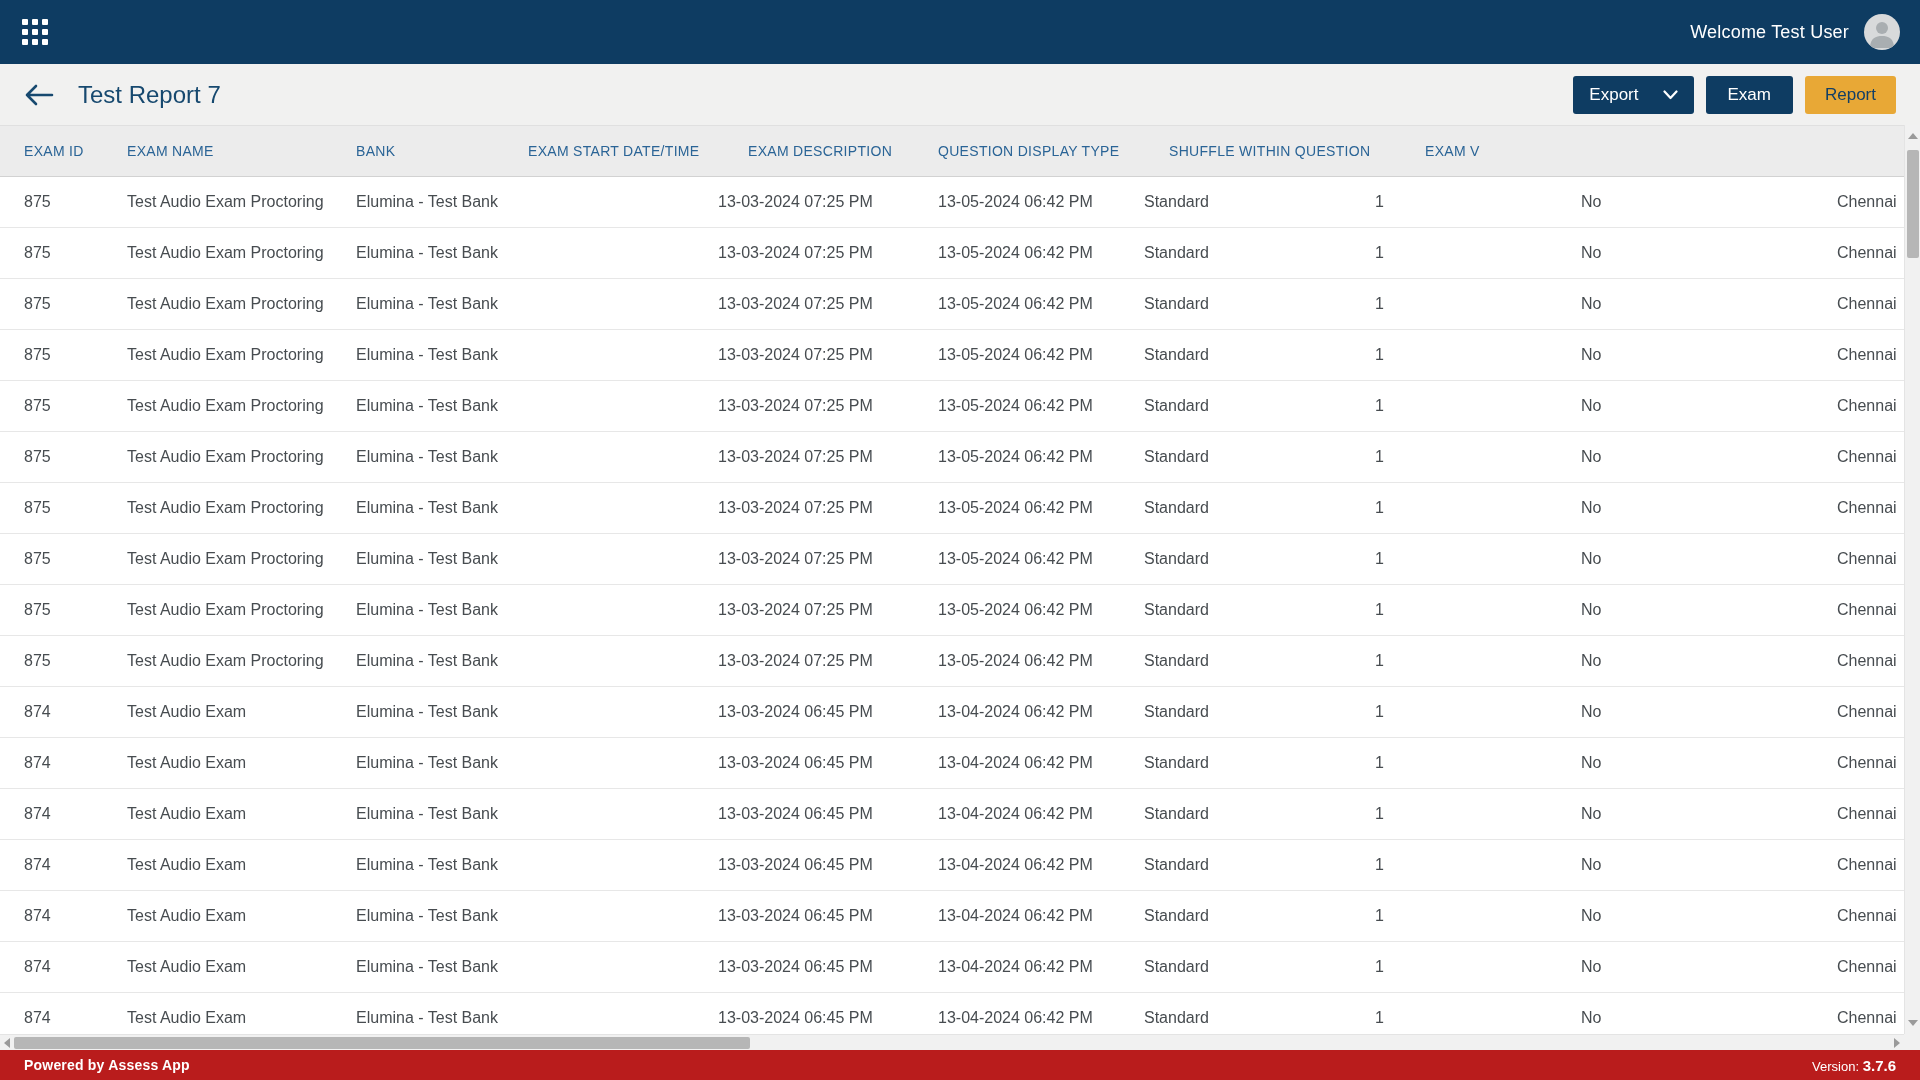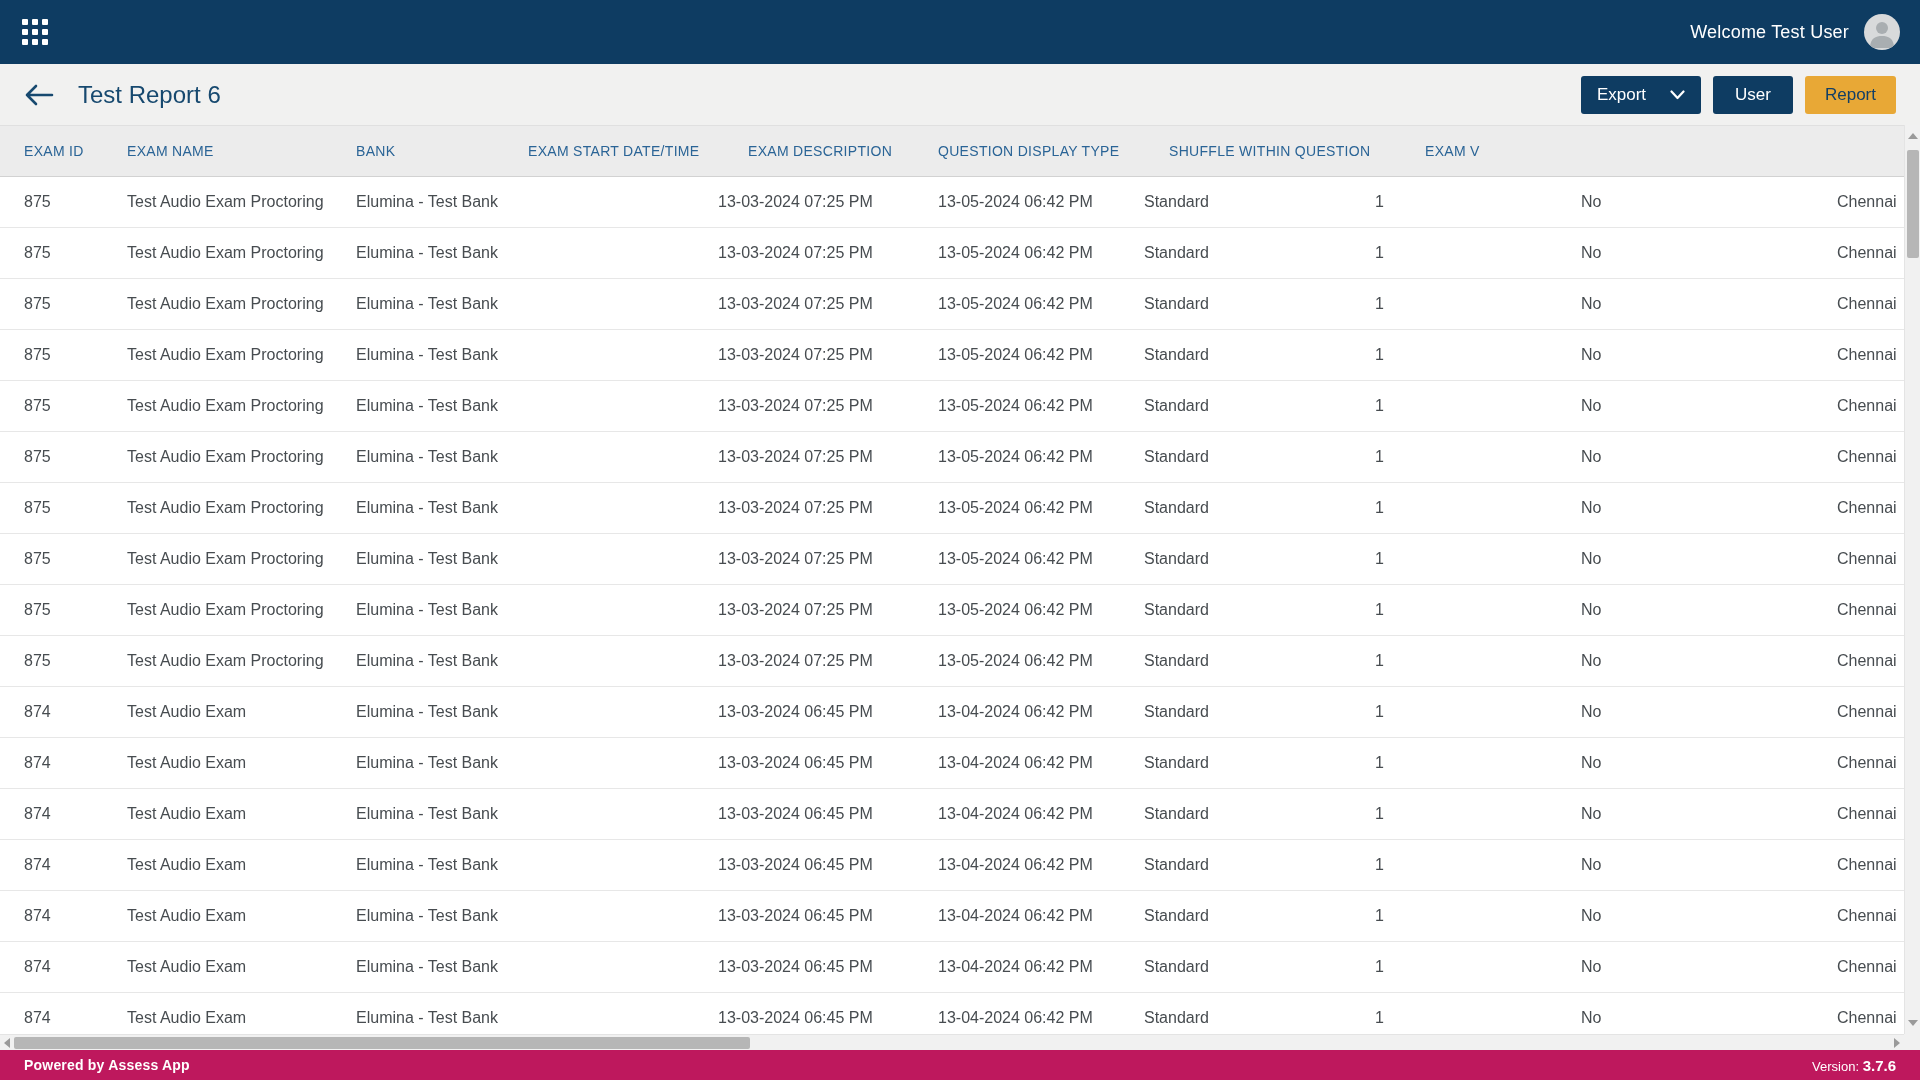--- a/index.html
+++ b/index.html
@@ -65,21 +65,21 @@
                     background:#b6b6b6; border-radius:2px; cursor:pointer; }
   .arrow-left { left:4px; top:3px; border-top:5px solid transparent;
                 border-bottom:5px solid transparent; border-right:6px solid #9a9a9a; }
   .arrow-right { right:4px; top:3px; border-top:5px solid transparent;
                  border-bottom:5px solid transparent; border-left:6px solid #9a9a9a; }
   .scroll-corner { position:absolute; right:0; top:1034px; width:16px; height:16px;
                    background:#f1f1f1; }
 
   
   .footer { position:absolute; left:0; bottom:0; width:1920px; height:30px;
-            background:#be185d; display:flex; align-items:center;
+            background:#b91c1c; display:flex; align-items:center;
             justify-content:space-between; padding:0 24px; color:#fff; }
   .footer-left { font-size:14px; font-weight:600; letter-spacing:.2px; }
   .footer-right { font-size:13px; }
   .footer-right b { font-size:15px; font-weight:700; }
 </style>
 </head>
 <body>
 
 <div class="topbar">
   <div class="grid-icon">
@@ -104,30 +104,30 @@
   </div>
 </div>
 
 <div class="toolbar">
   <div class="toolbar-left">
     <div class="back-btn">
       <svg width="30" height="22" viewBox="0 0 30 22">
         <path d="M12 2 L3 11 L12 20 M3 11 H28" stroke="#17496f" stroke-width="2.6" fill="none" stroke-linecap="round" stroke-linejoin="round"></path>
       </svg>
     </div>
-    <div class="page-title">Test Report 6</div>
+    <div class="page-title">Test Report 7</div>
   </div>
   <div class="toolbar-right">
     <button class="btn btn-navy btn-export">
       <span>Export</span>
       <svg width="15" height="10" viewBox="0 0 15 10">
         <path d="M1.5 1.5 L7.5 8 L13.5 1.5" stroke="#fff" stroke-width="2.2" fill="none" stroke-linecap="round" stroke-linejoin="round"></path>
       </svg>
     </button>
-    <button class="btn btn-navy btn-edit">User</button>
+    <button class="btn btn-navy btn-edit">Exam</button>
     <button class="btn btn-gold btn-cancel">Report</button>
   </div>
 </div>
 
 <div class="table-viewport">
   <div class="thead" id="header-row">
       <div class="th" style="width: 127px; padding-left: 24px;">EXAM ID</div>
       <div class="th" style="width: 229px;">EXAM NAME</div>
       <div class="th" style="width: 172px;">BANK</div>
       <div class="th" style="width: 220px;">EXAM START DATE/TIME</div>

